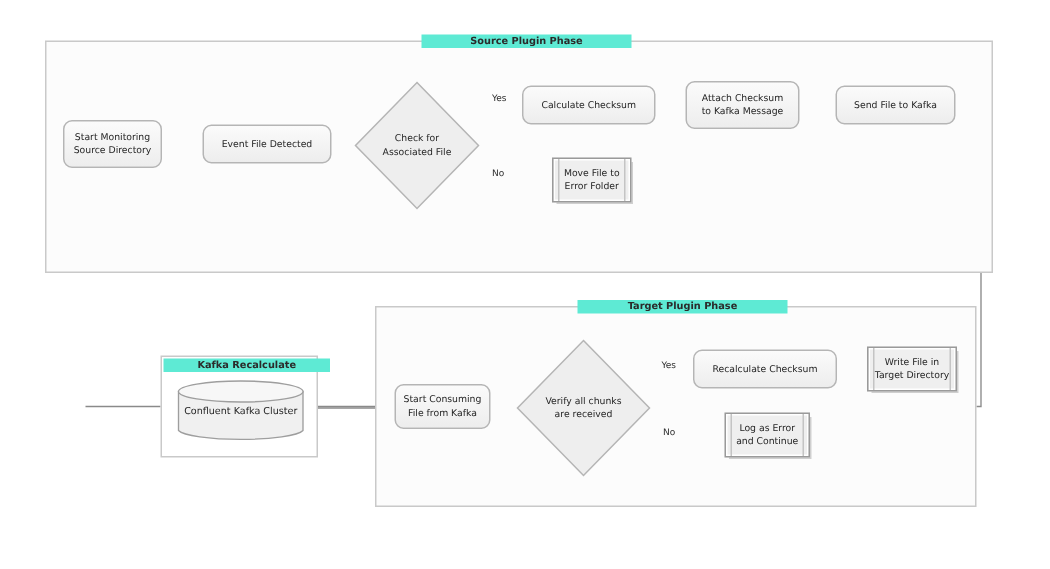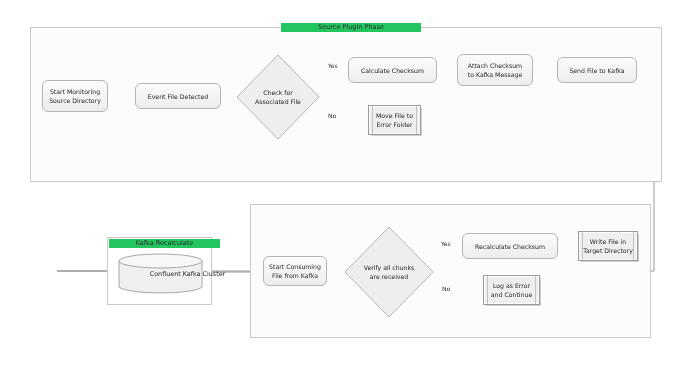--- a/index.html
+++ b/index.html
@@ -14,28 +14,29 @@
   
   .phase{
     position:absolute;
     background:#fcfcfc;
     border:1px solid #c9c9c9;
     box-sizing:border-box;
     z-index:1;
   }
   .phase-label{
     position:absolute;
-    background:#22c55e;
+    background:#5eead4;
     font-size:6.5px;
     line-height:9px;
     color:#2b2b2b;
     padding:0 5px;
     white-space:nowrap;
     z-index:4;
     text-align:center;
+    font-weight:bold;
   }
 
   
   .node{
     position:absolute;
     box-sizing:border-box;
     display:flex;
     flex-direction:column;
     align-items:center;
     justify-content:center;
@@ -76,21 +77,21 @@
     position:absolute;left:0;top:0;width:100%;height:100%;
     display:flex;flex-direction:column;align-items:center;justify-content:center;
     font-size:6.2px;line-height:9px;color:#262626;text-align:center;
   }
 
   
   .cylinder{position:absolute;z-index:3;}
   .cylinder .clabel{
     position:absolute;left:0;top:0;width:100%;height:100%;
     display:flex;align-items:center;justify-content:center;
-    font-size:6.4px;color:#262626;text-align:center;margin-left:27px;
+    font-size:6.4px;color:#262626;text-align:center;
   }
 
   
   .elabel{
     position:absolute;
     font-size:6px;
     line-height:8px;
     color:#2b2b2b;
     background:#fcfcfc;
     padding:0 1px;
@@ -100,20 +101,21 @@
 </style>
 </head>
 <body>
 
 <div id="canvas">
 
   <div class="phase" style="left:30px;top:27px;width:632px;height:155px;"></div>
   <div class="phase-label" style="left:281px;top:23px;width:130px;">Source Plugin Phase</div>
 
   <div class="phase" style="left:250px;top:204px;width:401px;height:134px;"></div>
+  <div class="phase-label" style="left:385px;top:200px;width:130px;">Target Plugin Phase</div>
 
   <div class="phase" style="left:107px;top:237px;width:105px;height:68px;background:#ffffff;"></div>
   <div class="phase-label" style="left:109px;top:239px;width:101px;">Kafka Recalculate</div>
 
   <svg class="wires" viewBox="0 0 700 379">
     <defs>
       <marker id="arw" markerWidth="6" markerHeight="6" refX="5" refY="3" orient="auto" markerUnits="userSpaceOnUse">
         <path d="M0,0.7 L5.2,3 L0,5.3 z" fill="#6f6f6f"></path>
       </marker>
     </defs>

